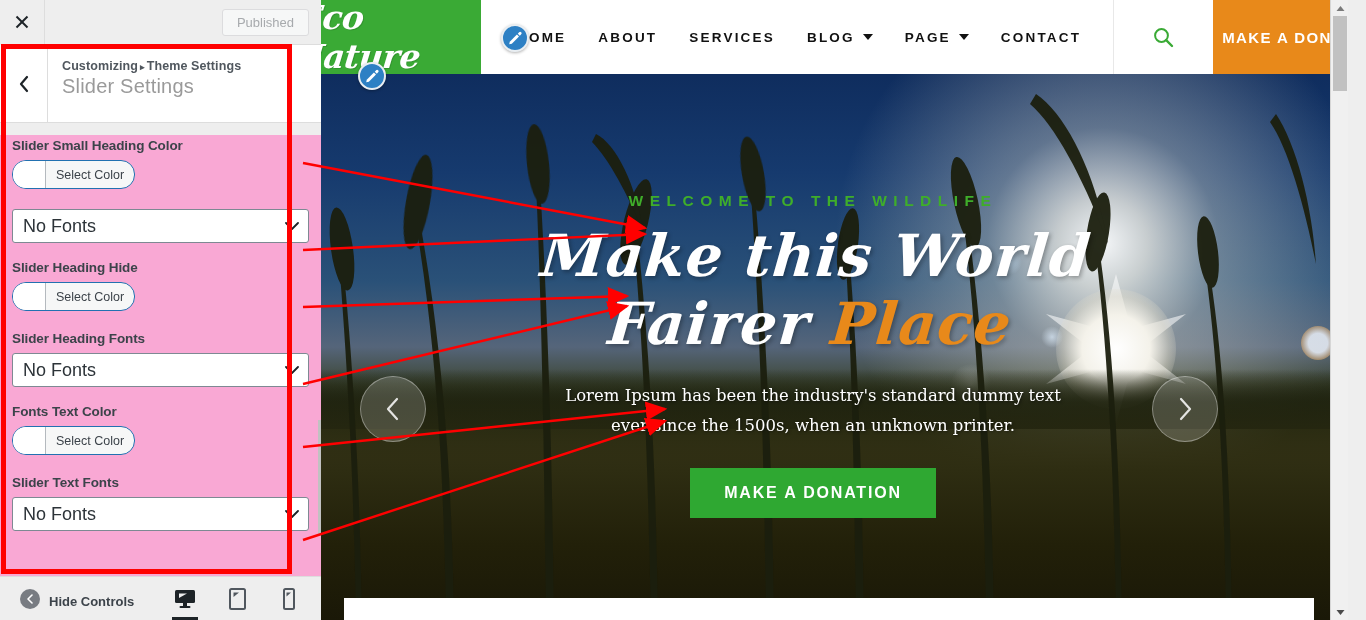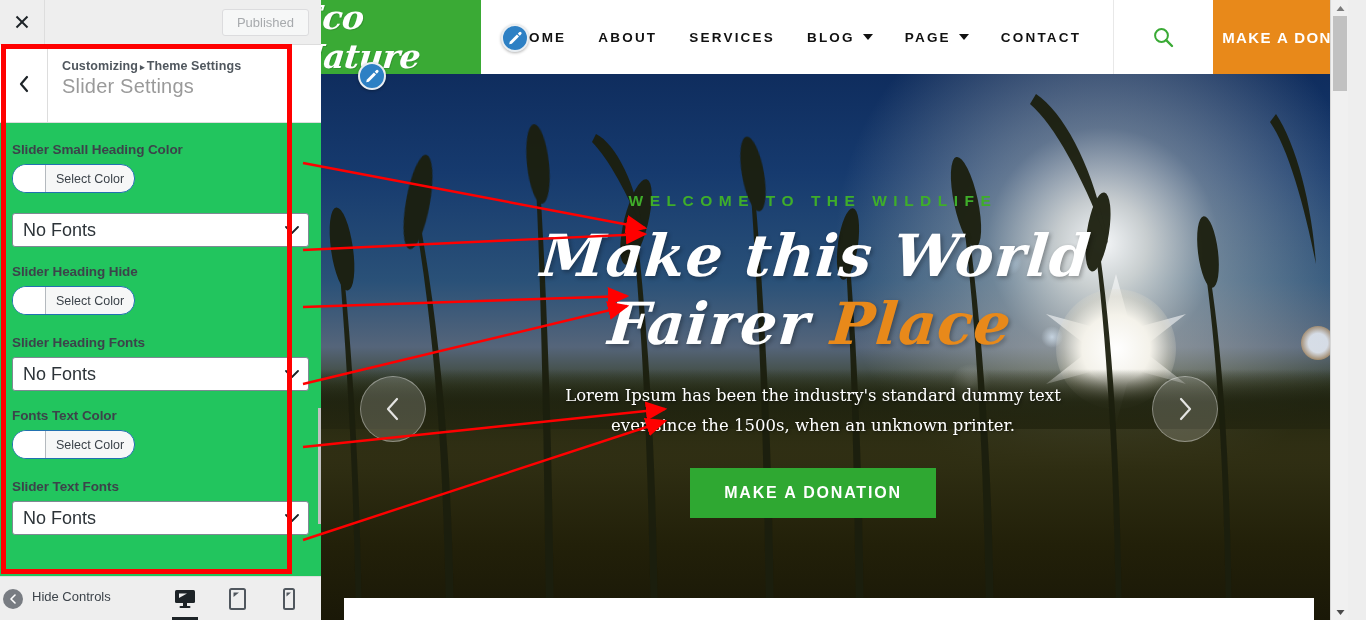--- a/index.html
+++ b/index.html
@@ -46,22 +46,23 @@
     font-size:12.5px; color:#50575e; font-weight:600; letter-spacing:0.1px;
     white-space:nowrap;
   }
   #breadcrumb .sep { font-size:9px; color:#50575e; padding:0 2px; }
   #panel-title {
     font-size:20px; color:#9a9a9a; font-weight:400; margin-top:2px;
     letter-spacing:0.2px;
   }
 
   #controls {
-    flex:1; overflow:hidden; padding:19px 12px 10px 12px; position:relative;
-    background:#22c55e;
+    flex:1; overflow:hidden; padding:3px 12px 10px 12px; position:relative;
+    background:#f9a8d4;
+    margin-top:12px;
   }
   .ctrl { margin-bottom:17px; }
   .ctrl-label {
     font-size:13.5px; font-weight:bold; color:#3c434a; margin-bottom:7px;
     letter-spacing:-0.1px;
   }
   .color-btn {
     display:inline-flex; align-items:stretch; height:29px;
     border:1px solid #2271b1; border-radius:14px; overflow:hidden;
     background:#f6f7f7; cursor:pointer;
@@ -86,21 +87,21 @@
   
   #panel-scroll {
     position:absolute; right:-6px; top:285px; width:9px; height:116px;
     background:#c1c1c1; border-radius:0; z-index:5;
   }
 
   #cust-footer {
     height:44px; background:#eeeeee; border-top:1px solid #ddd;
     display:flex; align-items:center; flex:none; position:relative;
   }
-  #hide-controls { display:flex; align-items:flex-start; padding-left:3px; cursor:pointer; }
+  #hide-controls { display:flex; align-items:flex-end; padding-left:20px; cursor:pointer;font-weight:bold; }
   #hide-controls .circ {
     width:20px; height:20px; border-radius:50%; background:#787c82;
     display:flex; align-items:center; justify-content:center; margin-right:9px;
   }
   #hide-controls .circ svg { width:8px; height:10px; }
   #hide-label { font-size:13px; color:#3c434a; }
   #device-btns { margin-left:auto; display:flex; gap:20px; padding-right:16px; }
   .dev-btn {
     width:32px; height:30px; display:flex; align-items:center; justify-content:center;
     position:relative; cursor:pointer;

